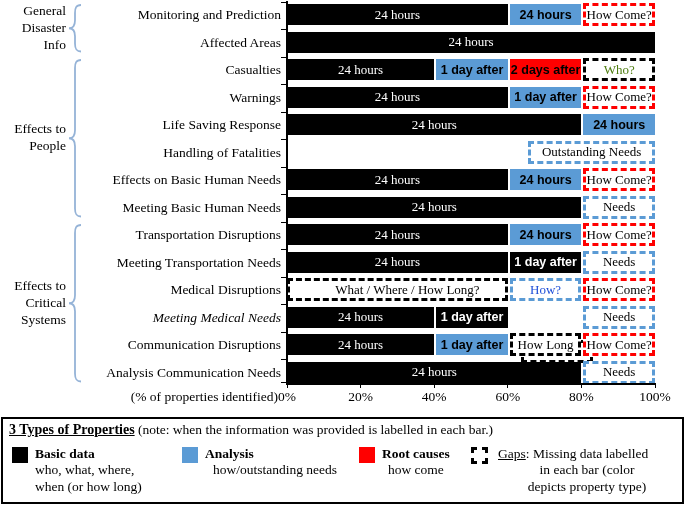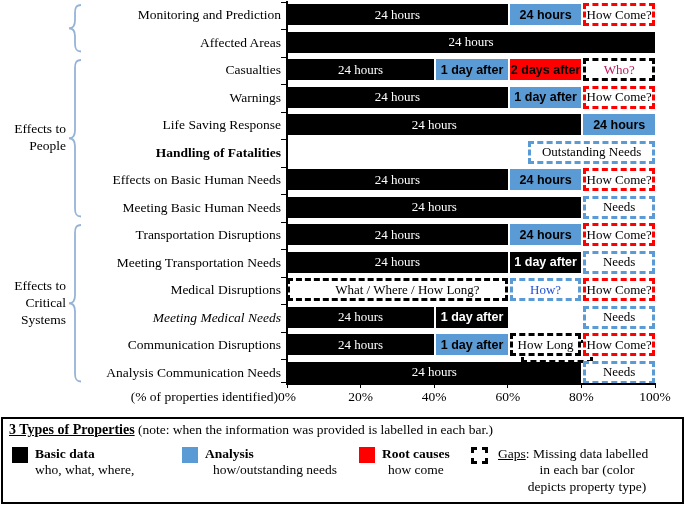--- a/index.html
+++ b/index.html
@@ -55,41 +55,41 @@
       <div class="cat-label" style="top: 59px;">Casualties</div>
       <div class="seg" style="top: 59px; height: 21px; background: rgb(0, 0, 0); color: rgb(255, 255, 255); left: 287px; width: 147.2px;">
         <span class="txt-serif">24 hours</span>
       </div>
       <div class="seg" style="top: 59px; height: 21px; background: rgb(91, 155, 213); color: rgb(0, 0, 0); border-left: 2px solid rgb(255, 255, 255); left: 434.2px; width: 73.6px;">
         <span class="txt-sans">1 day after</span>
       </div>
       <div class="seg" style="top: 59px; height: 21px; background: rgb(255, 0, 0); color: rgb(0, 0, 0); border-left: 2px solid rgb(255, 255, 255); left: 507.8px; width: 73.6px;">
         <span class="txt-sans">2 days after</span>
       </div>
-      <div class="seg gapbox" style="top: 58px; height: 23px; border-color: rgb(0, 0, 0); color: #be185d; left: 583.4px; width: 71.6px;">
+      <div class="seg gapbox" style="top: 58px; height: 23px; border-color: rgb(0, 0, 0); color: #4d7c0f; left: 583.4px; width: 71.6px;">
         <span class="txt-serif">Who?</span>
       </div>
       <div class="cat-label" style="top: 86.5px;">Warnings</div>
       <div class="seg" style="top: 86.5px; height: 21px; background: rgb(0, 0, 0); color: rgb(255, 255, 255); left: 287px; width: 220.8px;">
         <span class="txt-serif">24 hours</span>
       </div>
       <div class="seg" style="top: 86.5px; height: 21px; background: rgb(91, 155, 213); color: rgb(0, 0, 0); border-left: 2px solid rgb(255, 255, 255); left: 507.8px; width: 73.6px;">
         <span class="txt-sans">1 day after</span>
       </div>
       <div class="seg gapbox" style="top: 85.5px; height: 23px; border-color: rgb(255, 0, 0); color: rgb(0, 0, 0); left: 583.4px; width: 71.6px;">
         <span class="txt-serif">How Come?</span>
       </div>
       <div class="cat-label" style="top: 114px;">Life Saving Response</div>
       <div class="seg" style="top: 114px; height: 21px; background: rgb(0, 0, 0); color: rgb(255, 255, 255); left: 287px; width: 294.4px;">
         <span class="txt-serif">24 hours</span>
       </div>
       <div class="seg" style="top: 114px; height: 21px; background: rgb(91, 155, 213); color: rgb(0, 0, 0); border-left: 2px solid rgb(255, 255, 255); left: 581.4px; width: 73.6px;">
         <span class="txt-sans">24 hours</span>
       </div>
-      <div class="cat-label" style="top: 141.5px; font-weight: bold;">Handling of Fatalities</div>
+      <div class="cat-label" style="top: 141.5px;">Handling of Fatalities</div>
       <div class="seg gapbox" style="top: 140.5px; height: 23px; border-color: rgb(91, 155, 213); color: rgb(0, 0, 0); left: 528.2px; width: 126.8px;">
         <span class="txt-serif">Outstanding Needs</span>
       </div>
       <div class="cat-label" style="top: 169px;">Effects on Basic Human Needs</div>
       <div class="seg" style="top: 169px; height: 21px; background: rgb(0, 0, 0); color: rgb(255, 255, 255); left: 287px; width: 220.8px;">
         <span class="txt-serif">24 hours</span>
       </div>
       <div class="seg" style="top: 169px; height: 21px; background: rgb(91, 155, 213); color: rgb(0, 0, 0); border-left: 2px solid rgb(255, 255, 255); left: 507.8px; width: 73.6px;">
         <span class="txt-sans">24 hours</span>
       </div>
@@ -191,20 +191,25 @@
       <div class="tick-label" style="left: 404.2px; top: 389px;">40%</div>
       <div class="tick" style="left: 507.3px; top: 384px; width: 1.2px; height: 4px;"></div>
       <div class="tick-label" style="left: 477.8px; top: 389px;">60%</div>
       <div class="tick" style="left: 580.9px; top: 384px; width: 1.2px; height: 4px;"></div>
       <div class="tick-label" style="left: 551.4px; top: 389px;">80%</div>
       <div class="tick" style="left: 654.5px; top: 384px; width: 1.2px; height: 4px;"></div>
       <div class="tick-label" style="left: 625px; top: 389px;">100%</div>
       <div class="brace" style="left: 68px; top: 4px; width: 14px; height: 48.5px;"><svg width="14" height="48.5">
           <path d="M13,1 C8,1 7,4 7,9 L7,16.25 C7,22.25 5,24.25 1,24.25 C5,24.25 7,26.25 7,32.25 L7,39.5 C7,44.5 8,47.5 13,47.5" fill="none" stroke="#95B3D7" stroke-width="1.8"></path>
         </svg></div>
+      <div class="group-label" style="top: 1.75px; left: 0px;">
+        <div>General</div>
+        <div>Disaster</div>
+        <div>Info</div>
+      </div>
       <div class="brace" style="left: 68px; top: 59px; width: 14px; height: 158.5px;"><svg width="14" height="158.5">
           <path d="M13,1 C8,1 7,4 7,9 L7,71.25 C7,77.25 5,79.25 1,79.25 C5,79.25 7,81.25 7,87.25 L7,149.5 C7,154.5 8,157.5 13,157.5" fill="none" stroke="#95B3D7" stroke-width="1.8"></path>
         </svg></div>
       <div class="group-label" style="top: 120.25px; left: 0px;">
         <div>Effects to</div>
         <div>People</div>
       </div>
       <div class="brace" style="left: 68px; top: 224px; width: 14px; height: 158.5px;"><svg width="14" height="158.5">
           <path d="M13,1 C8,1 7,4 7,9 L7,71.25 C7,77.25 5,79.25 1,79.25 C5,79.25 7,81.25 7,87.25 L7,149.5 C7,154.5 8,157.5 13,157.5" fill="none" stroke="#95B3D7" stroke-width="1.8"></path>
         </svg></div>
@@ -219,20 +224,21 @@
   <div id="legend">
     <div id="legend-title-line">
       <span class="t">3 Types of Properties</span><span> (note: when the information was provided is labelled in each bar.)</span>
     </div>
 
     <div class="swatch" style="left:9px;top:28px;background:#000000;"></div>
     <div class="leg-item" style="left:32px;top:27px;">
       <div class="leg-name">Basic data</div>
       <div class="leg-lines">
         <div>who, what, where,</div>
+        <div>when (or how long)</div>
       </div>
     </div>
 
     <div class="swatch" style="left:179px;top:28px;background:#5B9BD5;"></div>
     <div class="leg-item" style="left:202px;top:27px;">
       <div class="leg-name">Analysis</div>
       <div class="leg-lines" style="padding-left:8px;">
         <div>how/outstanding needs</div>
       </div>
     </div>

